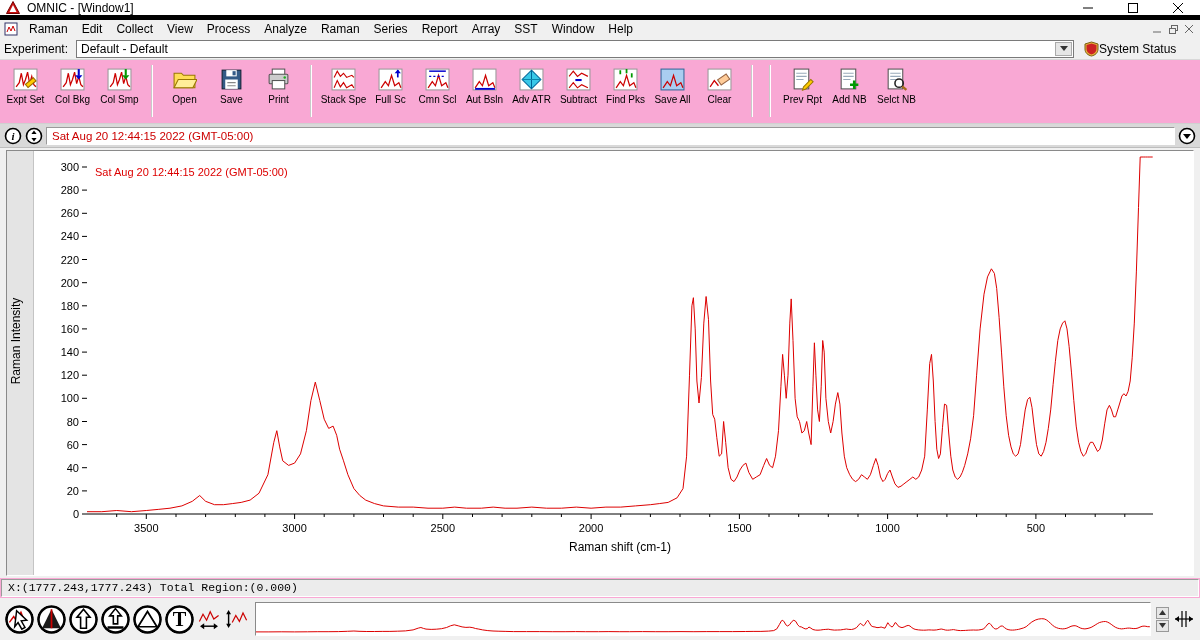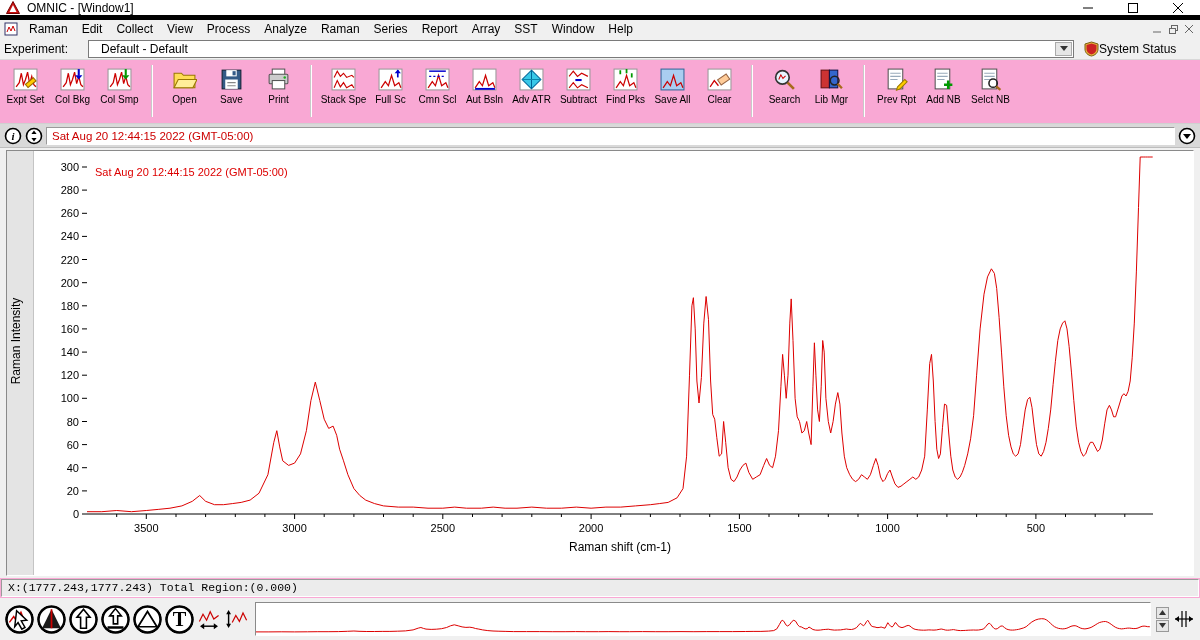--- a/index.html
+++ b/index.html
@@ -16,23 +16,23 @@
   
   .menubar { height:18px; background:#f0f0f0; display:flex; align-items:center; }
   .doc-icon { width:18px; display:flex; justify-content:center; margin:0 2px; }
   #menu-items { display:flex; }
   .menu-item { padding:1px 7px; cursor:default; }
   .child-controls { margin-left:auto; display:flex; margin-right:3px; }
   .cc { width:16px; height:14px; display:flex; align-items:center; justify-content:center; color:#555; }
 
   
   .expbar { height:22px; display:flex; align-items:center; background:#f0f0f0; padding:0 4px; border-bottom:1px solid #d8d8d8; }
-  .exp-label { margin-right:20px; }
+  .exp-label { margin-right:8px; }
   .combo { flex:1; height:18px; background:#fff; border:1px solid #7a7a7a; position:relative; display:flex; align-items:center; margin-right:10px; }
-  .combo .value { padding-left:12px;text-align:right; }
+  .combo .value { padding-left:4px;text-align:right; }
   .combo .filename { position:absolute; left:0; right:0; text-align:center; pointer-events:none; }
   .combo-arrow { position:absolute; right:1px; top:1px; bottom:1px; width:17px; background:#e6e6e6; border:1px solid #aaa; display:flex; align-items:center; justify-content:center; }
   .sysstatus { display:flex; align-items:center; width:112px; font-size:12px; }
 
   
   .toolbar { height:64px; display:flex; align-items:flex-start; padding:3px 2px 0 2px; background:#f9a8d4; border-bottom:1px solid #d0d0d0; }
   .tgroup { display:flex; }
   .tsep { width:2px; height:52px; margin:2px 8px 0 8px; border-left:1px solid #c9c9c9; border-right:1px solid #fff; }
   .tbtn { width:47px; display:flex; flex-direction:column; align-items:center; padding:2px 0; border:1px solid transparent; cursor:default; }
   .ticon { width:26px; height:26px; display:flex; align-items:center; justify-content:center; }
@@ -314,43 +314,20 @@
           <svg viewBox="0 0 24 24" width="25" height="25">
             <rect x="1" y="2" width="22" height="20" fill="#fff" stroke="#999"></rect>
             <polyline points="3,19 7,13 11,18" fill="none" stroke="#c00" stroke-width="1.2"></polyline>
             <rect x="11" y="9" width="10" height="6" transform="rotate(-35 16 12)" fill="#fc9" stroke="#964"></rect>
           </svg>
         </div>
         <div class="tlabel">Clear</div>
       </div>
     </div>
     <div class="tsep"></div>
-    <div class="tgroup">
-      <div class="tbtn">
-        <div class="ticon">
-          <svg viewBox="0 0 24 24" width="25" height="25">
-            <circle cx="10" cy="10" r="6.5" fill="#e8f4ff" stroke="#333" stroke-width="1.6"></circle>
-            <polyline points="6.5,12 8.5,7.5 10.5,11 13,8.5" fill="none" stroke="#c00" stroke-width="1"></polyline>
-            <path d="M15 15l6 6" stroke="#a86a1a" stroke-width="2.6"></path>
-          </svg>
-        </div>
-        <div class="tlabel">Search</div>
-      </div>
-      <div class="tbtn">
-        <div class="ticon">
-          <svg viewBox="0 0 24 24" width="25" height="25">
-            <rect x="2" y="3" width="8" height="17" fill="#c33" stroke="#611"></rect>
-            <rect x="10" y="3" width="8" height="17" fill="#36c" stroke="#114"></rect>
-            <circle cx="15" cy="13" r="4.2" fill="none" stroke="#222" stroke-width="1.5"></circle>
-            <path d="M18 16l4 4.5" stroke="#a86a1a" stroke-width="2.2"></path>
-          </svg>
-        </div>
-        <div class="tlabel">Lib Mgr</div>
-      </div>
-    </div>
     <div class="tsep"></div>
     <div class="tgroup">
       <div class="tbtn">
         <div class="ticon">
           <svg viewBox="0 0 24 24" width="25" height="25">
             <rect x="4" y="2" width="14" height="19" fill="#fff" stroke="#555"></rect>
             <path d="M6 6h10M6 9h10M6 12h7" stroke="#9ab" stroke-width="1"></path>
             <path d="M13 19l7-7 2.2 2.2-7 7-3.2 1z" fill="#fc0" stroke="#970"></path>
           </svg>
         </div>

